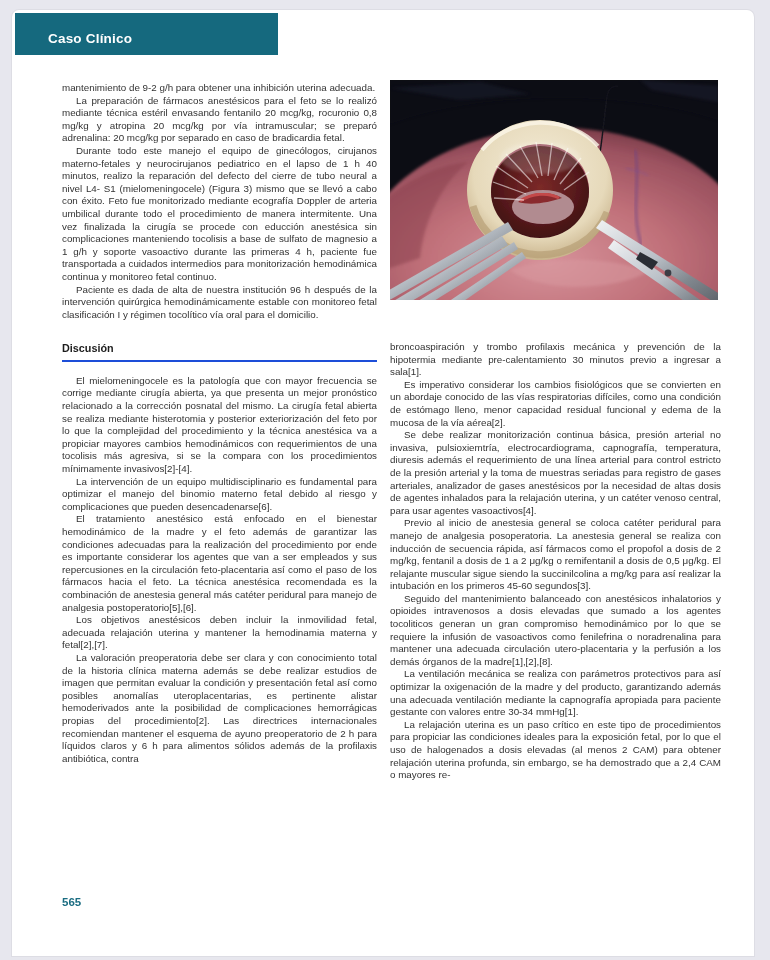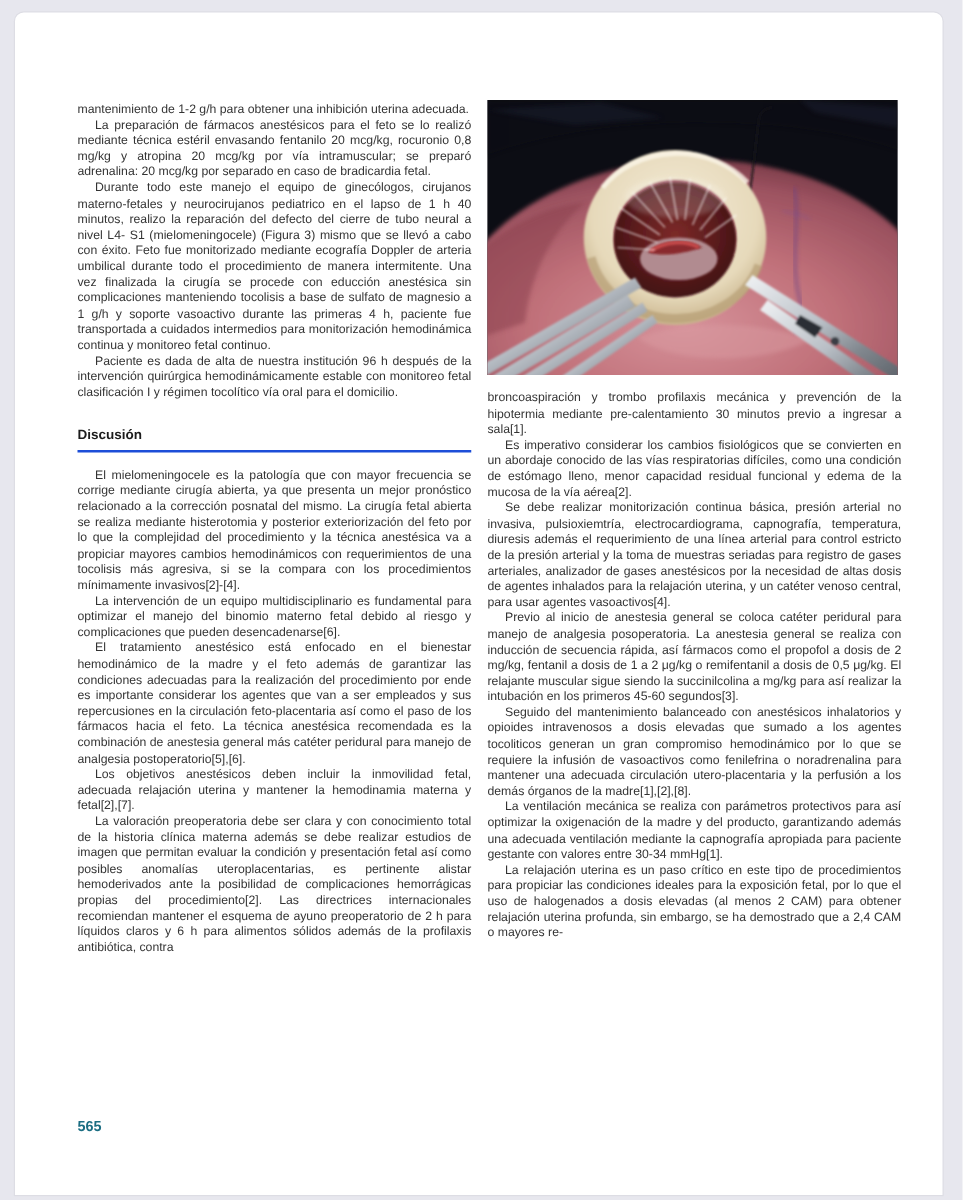--- a/index.html
+++ b/index.html
@@ -33,34 +33,37 @@
     font-weight:bold;font-size:10.8px;color:#1c1c1c;
     border-bottom:2px solid #1d4ed8;padding-bottom:5px;text-align:left;
   }
   .figure-photo{
     width:328px;height:220px;display:block;background:#0c0d14;
   }
   .figure-caption{
     margin-top:8px;font-size:9.2px;line-height:11.5px;color:#555;text-align:left;
   }
   .figure-caption .fig-label{font-weight:bold;color:#222;margin-right:3px;}
-  .rc-text{margin-top:13px;}
+  .rc-text{margin-top:41px;}
   .page-number{
     position:absolute;left:50px;top:886px;
     color:#1b6d82;font-weight:bold;font-size:11.5px;
   }
 </style>
 </head>
 <body>
 
 <div class="page">
 
+  <div class="header-bar">
+    <span class="title">Caso Clínico</span>
+  </div>
 
   <div class="col col-left">
-    <p>mantenimiento de 1-2 g/h para obtener una inhibición uterina adecuada.</p>
+    <p>mantenimiento de 9-2 g/h para obtener una inhibición uterina adecuada.</p>
     <p class="ind">La preparación de fármacos anestésicos para el feto se lo realizó mediante técnica estéril envasando fentanilo 20 mcg/kg, rocuronio 0,8 mg/kg y atropina 20 mcg/kg por vía intramuscular; se preparó adrenalina: 20 mcg/kg por separado en caso de bradicardia fetal.</p>
     <p class="ind">Durante todo este manejo el equipo de ginecólogos, cirujanos materno-fetales y neurocirujanos pediatrico en el lapso de 1 h 40 minutos, realizo la reparación del defecto del cierre de tubo neural a nivel L4- S1 (mielomeningocele) (Figura 3) mismo que se llevó a cabo con éxito. Feto fue monitorizado mediante ecografía Doppler de arteria umbilical durante todo el procedimiento de manera intermitente. Una vez finalizada la cirugía se procede con educción anestésica sin complicaciones manteniendo tocolisis a base de sulfato de magnesio a 1 g/h y soporte vasoactivo durante las primeras 4 h, paciente fue transportada a cuidados intermedios para monitorización hemodinámica continua y monitoreo fetal continuo.</p>
     <p class="ind">Paciente es dada de alta de nuestra institución 96 h después de la intervención quirúrgica hemodinámicamente estable con monitoreo fetal clasificación I y régimen tocolítico vía oral para el domicilio.</p>
 
     <div class="section-heading">Discusión</div>
 
     <p class="ind">El mielomeningocele es la patología que con mayor frecuencia se corrige mediante cirugía abierta, ya que presenta un mejor pronóstico relacionado a la corrección posnatal del mismo. La cirugía fetal abierta se realiza mediante histerotomia y posterior exteriorización del feto por lo que la complejidad del procedimiento y la técnica anestésica va a propiciar mayores cambios hemodinámicos con requerimientos de una tocolisis más agresiva, si se la compara con los procedimientos mínimamente invasivos[2]-[4].</p>
     <p class="ind">La intervención de un equipo multidisciplinario es fundamental para optimizar el manejo del binomio materno fetal debido al riesgo y complicaciones que pueden desencadenarse[6].</p>
     <p class="ind">El tratamiento anestésico está enfocado en el bienestar hemodinámico de la madre y el feto además de garantizar las condiciones adecuadas para la realización del procedimiento por ende es importante considerar los agentes que van a ser empleados y sus repercusiones en la circulación feto-placentaria así como el paso de los fármacos hacia el feto. La técnica anestésica recomendada es la combinación de anestesia general más catéter peridural para manejo de analgesia postoperatorio[5],[6].</p>
     <p class="ind">Los objetivos anestésicos deben incluir la inmovilidad fetal, adecuada relajación uterina y mantener la hemodinamia materna y fetal[2],[7].</p>

